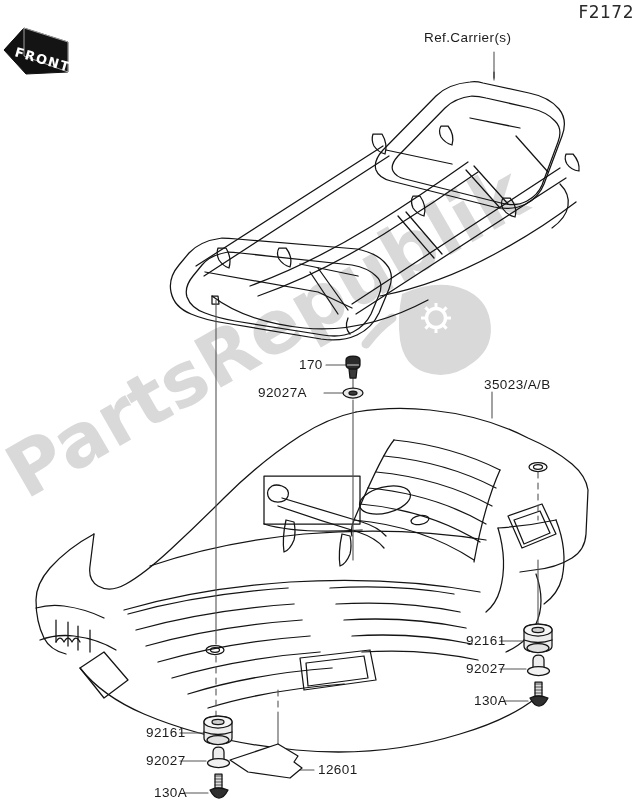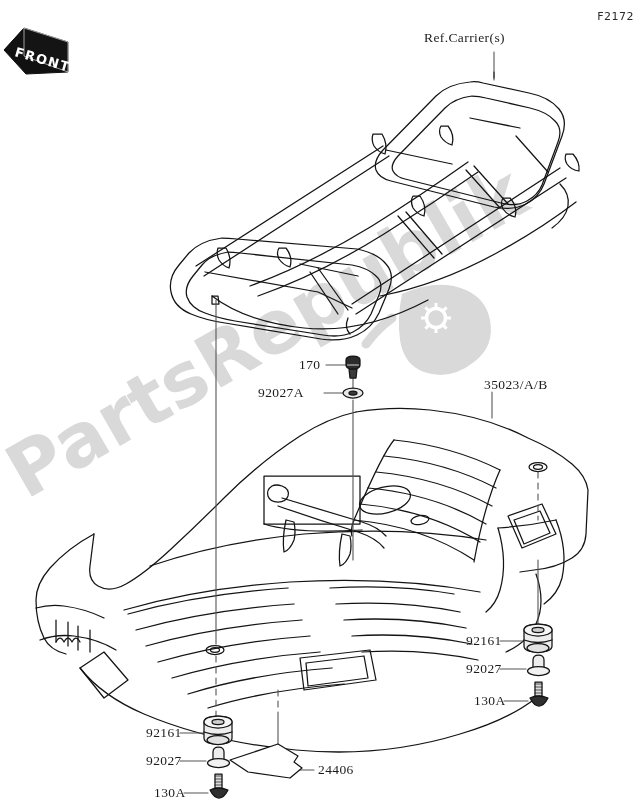--- a/index.html
+++ b/index.html
@@ -4,25 +4,25 @@
 <style>
   html,body{margin:0;padding:0;background:#ffffff;}
   body{
     width:642px;height:800px;position:relative;overflow:hidden;
     font-family:"DejaVu Sans","Liberation Sans",sans-serif;
     color:#1a1a1a;
   }
   #sheet{position:absolute;inset:0;width:642px;height:800px;}
   .svglayer{position:absolute;left:0;top:0;width:642px;height:800px;}
   .lbl{
-    position:absolute;font-family:Liberation Serif, serif;
+    position:absolute;font-family:Liberation Sans, sans-serif;
     font-size:13.5px;letter-spacing:.4px;color:#1c1c1c;white-space:nowrap;
   }
   #pagecode{
-    position:absolute;right:8px;top:10px;font-size:11px;letter-spacing:.5px;color:#2a2a2a;
+    position:absolute;right:8px;top:2px;font-size:17px;letter-spacing:.5px;color:#2a2a2a;
   }
   #wm{position:absolute;left:0;top:0;width:642px;height:800px;pointer-events:none;}
   .front-wrap{position:absolute;left:2px;top:22px;width:72px;height:58px;}
 </style>
 </head>
 <body>
 
 <div id="sheet">
 
   <svg id="wm" class="svglayer" viewBox="0 0 642 800">
@@ -272,15 +272,15 @@
   <div class="lbl" style="left:424px;top:30px;">Ref.Carrier(s)</div>
   <div class="lbl" style="left:299px;top:357px;">170</div>
   <div class="lbl" style="left:258px;top:385px;">92027A</div>
   <div class="lbl" style="left:452px;top:377px;margin-left:32px;">35023/A/B</div>
   <div class="lbl" style="left:466px;top:633px;">92161</div>
   <div class="lbl" style="left:466px;top:661px;">92027</div>
   <div class="lbl" style="left:474px;top:693px;">130A</div>
   <div class="lbl" style="left:146px;top:725px;">92161</div>
   <div class="lbl" style="left:146px;top:753px;">92027</div>
   <div class="lbl" style="left:154px;top:785px;">130A</div>
-  <div class="lbl" style="left:318px;top:762px;">24406</div>
+  <div class="lbl" style="left:318px;top:762px;">12601</div>
 
 </div>
 
 </body></html>

